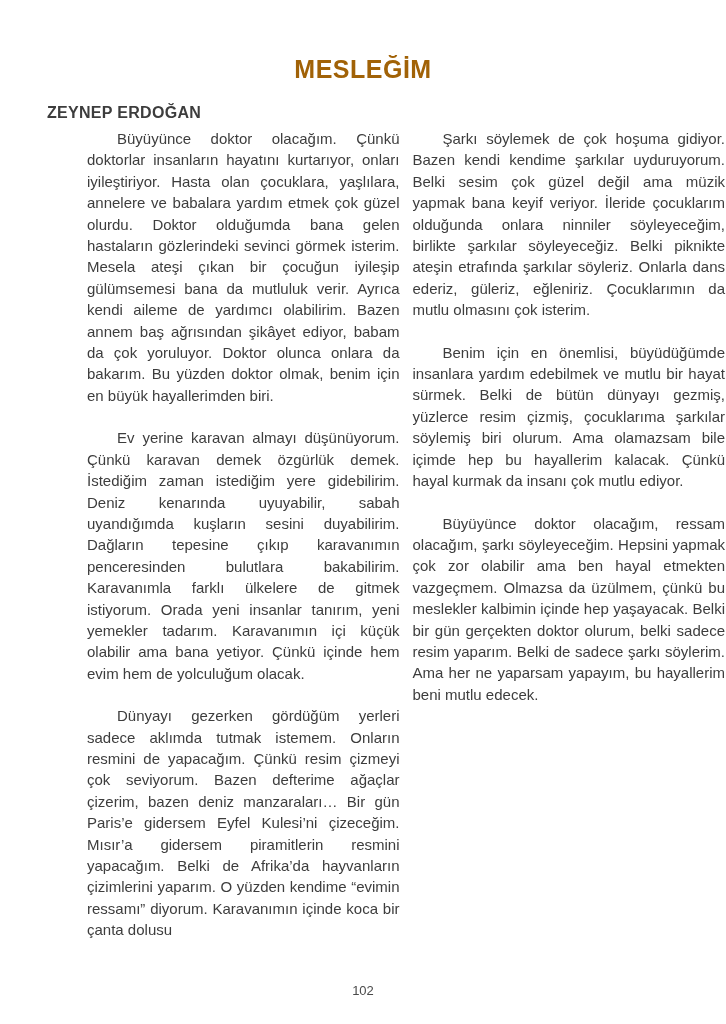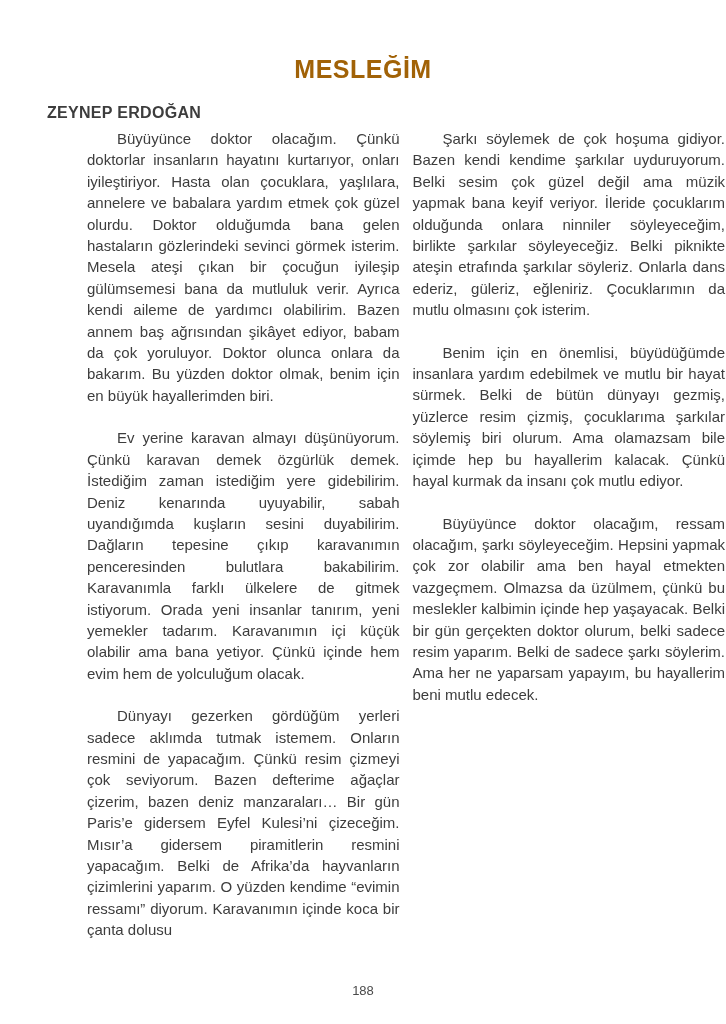--- a/index.html
+++ b/index.html
@@ -90,15 +90,15 @@
     </div>
 
     <div class="col">
       <p class="indent">Şarkı söylemek de çok hoşuma gidiyor. Bazen kendi kendime şarkılar uyduruyorum. Belki sesim çok güzel değil ama müzik yapmak bana keyif veriyor. İleride çocuklarım olduğunda onlara ninniler söyleyeceğim, birlikte şarkılar söyleyeceğiz. Belki piknikte ateşin etrafında şarkılar söyleriz. Onlarla dans ederiz, güleriz, eğleniriz. Çocuklarımın da mutlu olmasını çok isterim.</p>
       <p class="indent">Benim için en önemlisi, büyüdüğümde insanlara yardım edebilmek ve mutlu bir hayat sürmek. Belki de bütün dünyayı gezmiş, yüzlerce resim çizmiş, çocuklarıma şarkılar söylemiş biri olurum. Ama olamazsam bile içimde hep bu hayallerim kalacak. Çünkü hayal kurmak da insanı çok mutlu ediyor.</p>
       <p class="indent">Büyüyünce doktor olacağım, ressam olacağım, şarkı söyleyeceğim. Hepsini yapmak çok zor olabilir ama ben hayal etmekten vazgeçmem. Olmazsa da üzülmem, çünkü bu meslekler kalbimin içinde hep yaşayacak. Belki bir gün gerçekten doktor olurum, belki sadece resim yaparım. Belki de sadece şarkı söylerim. Ama her ne yaparsam yapayım, bu hayallerim beni mutlu edecek.</p>
     </div>
 
   </div>
 
-  <div class="page-number">188</div>
+  <div class="page-number">102</div>
 
 </div>
 
 </body></html>

